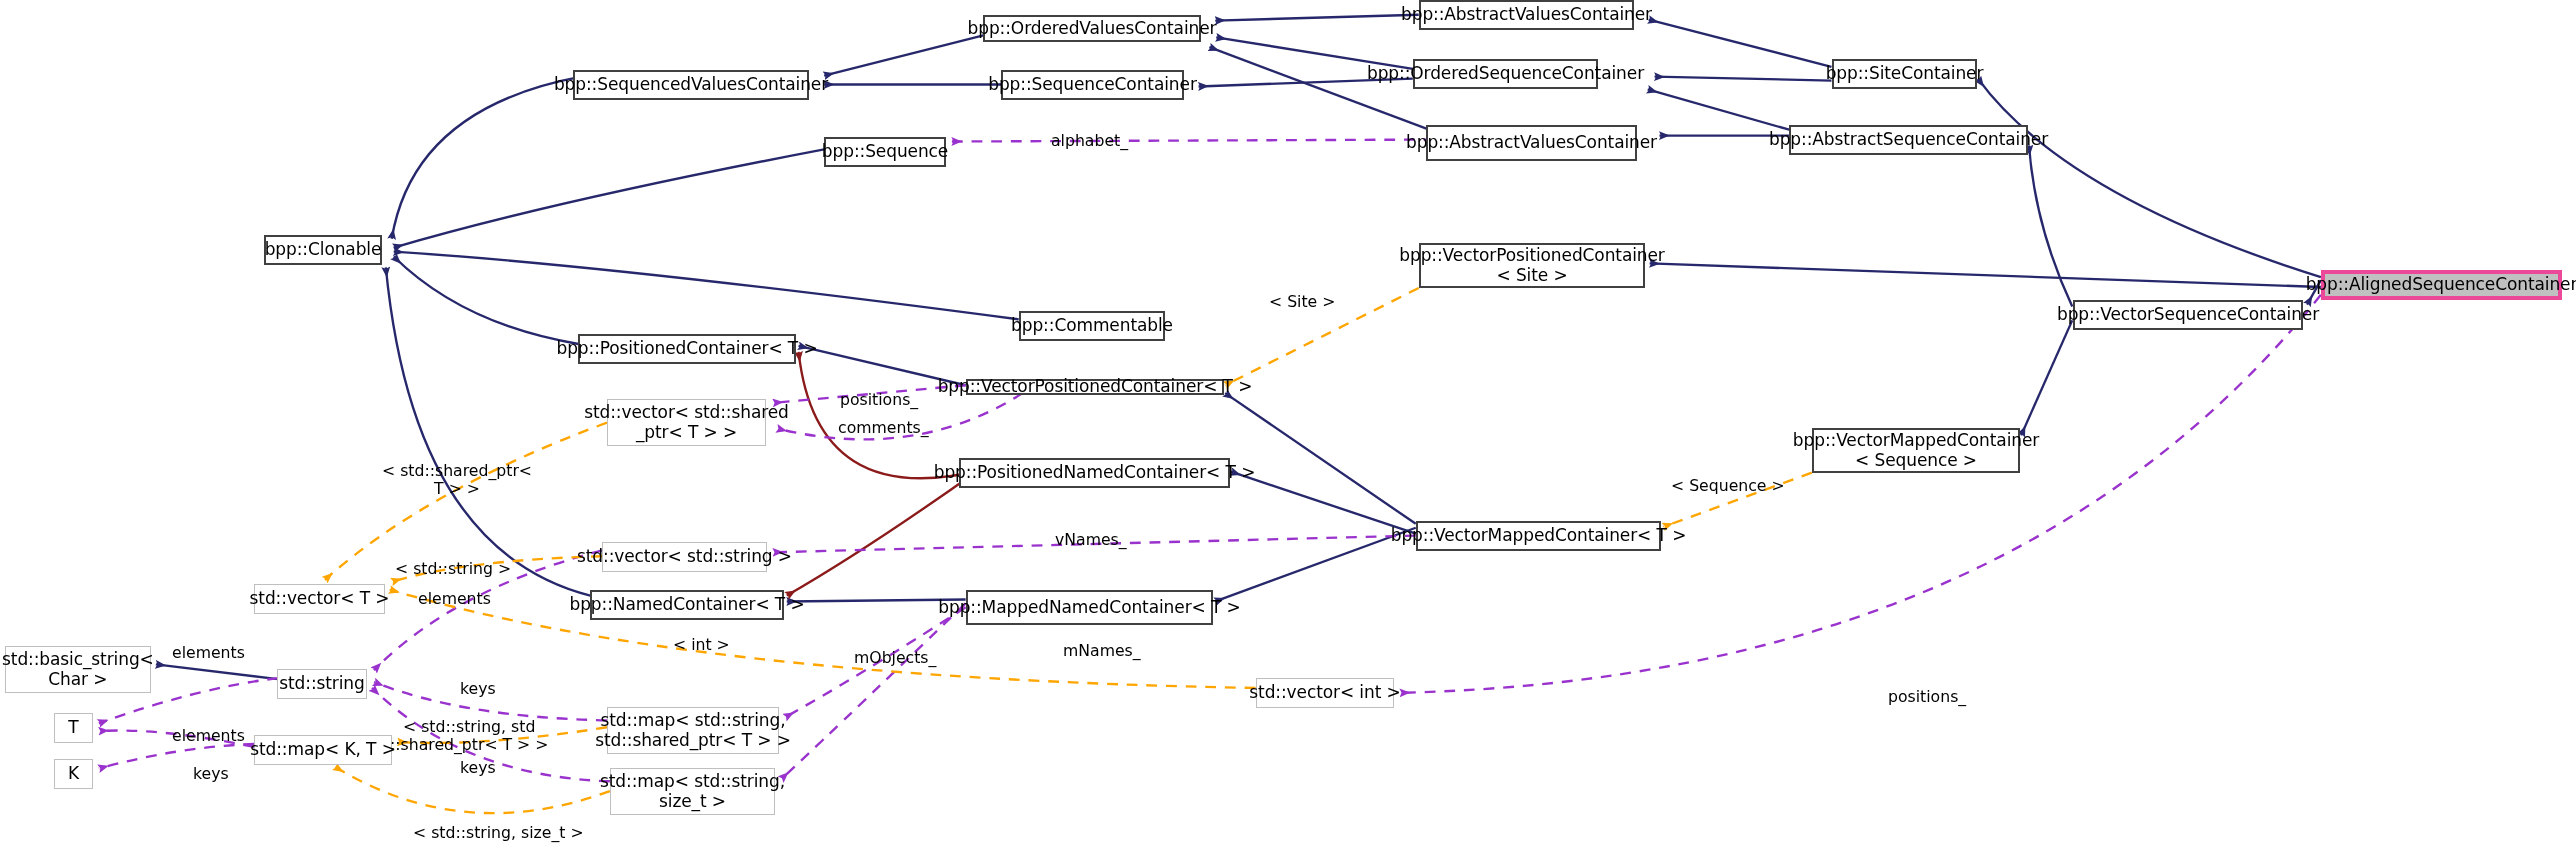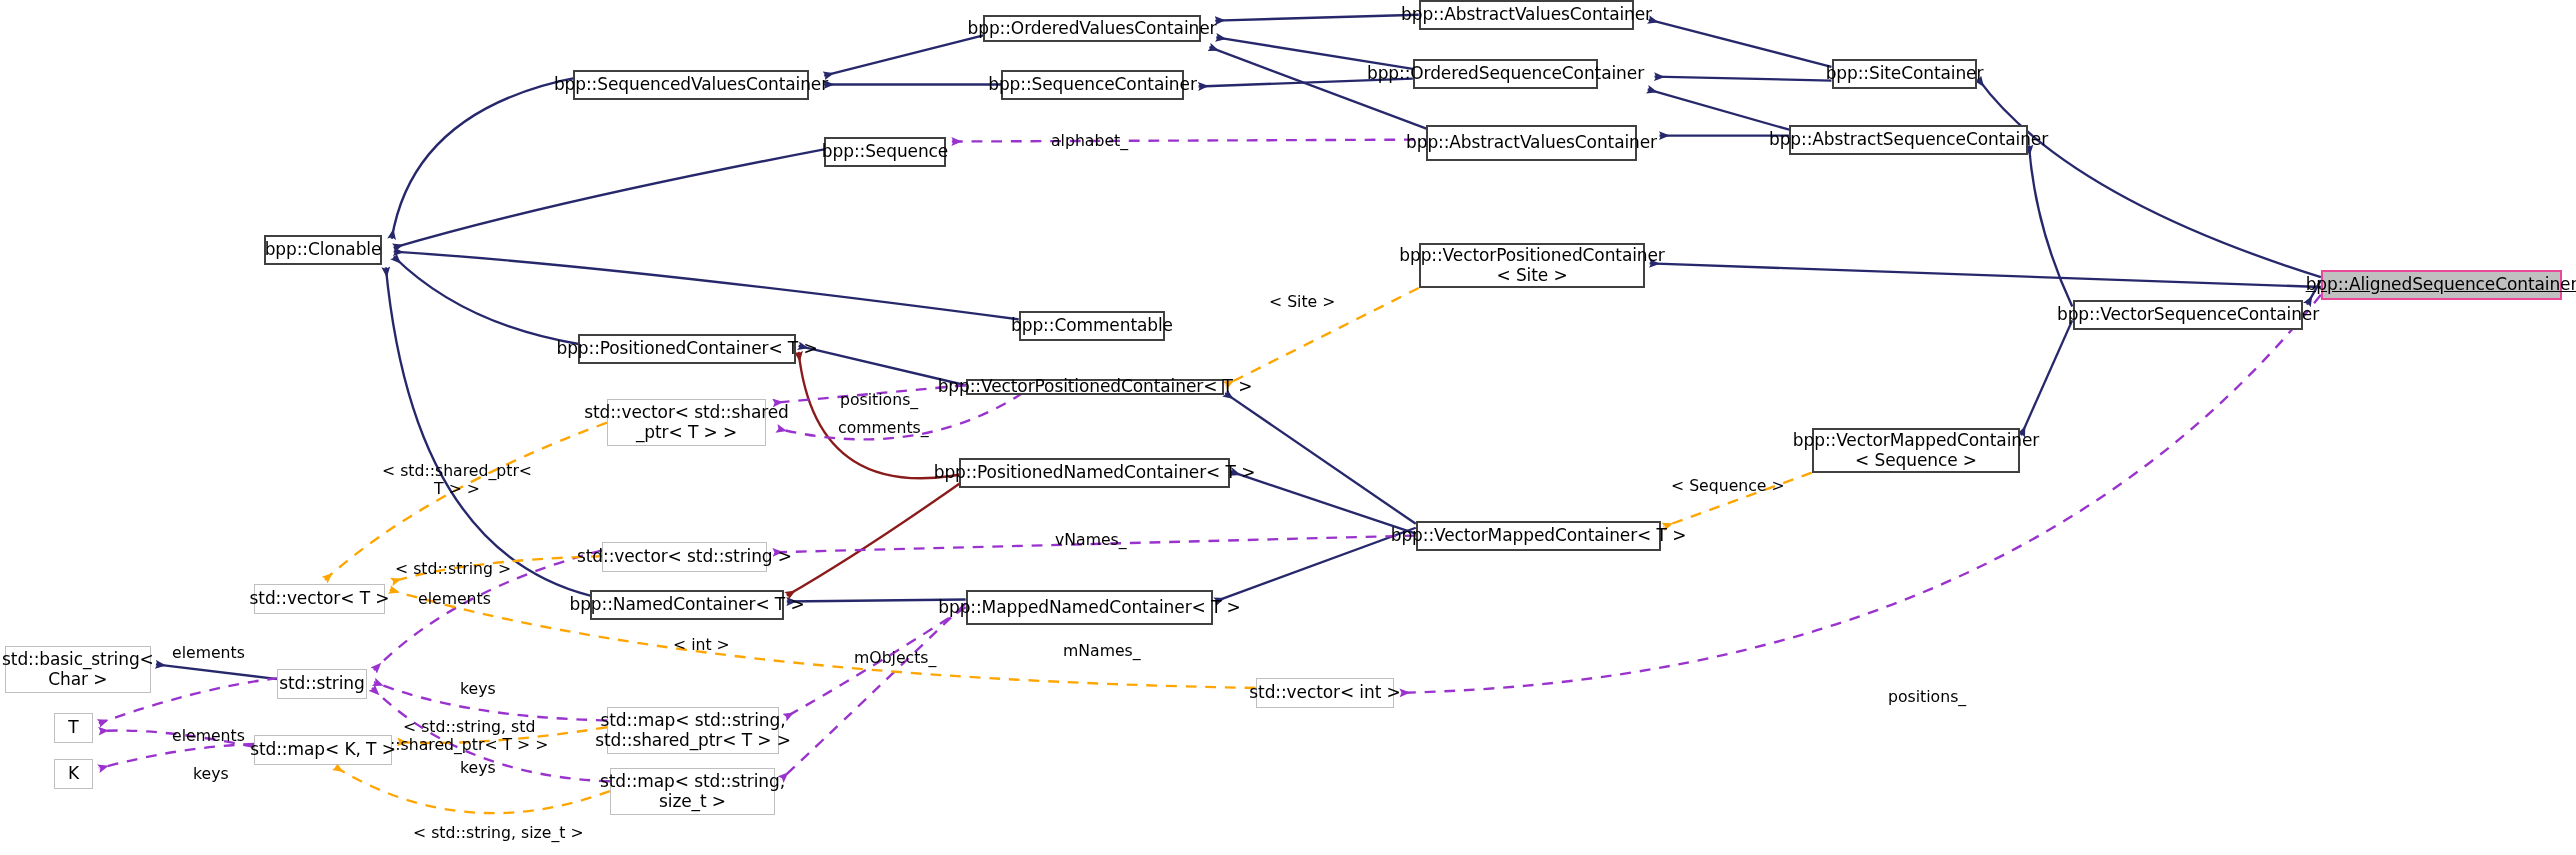--- a/index.html
+++ b/index.html
@@ -43,22 +43,21 @@
   .node.cls {
     border: 2px solid #404040;
   }
   
   .node.std {
     border: 1.5px solid #bfbfbf;
   }
   
   .node.current {
     background: #c0c0c0;
-    border: 2px solid #ec4899;
-    text-decoration: underline;
+    border: 4px solid #ec4899;
   }
   .edge-label {
     position: absolute;
     color: #000000;
     font-size: 15.7px;
     line-height: 1.12;
     white-space: pre;
     text-align: center;
     background: transparent;
     z-index: 6;

